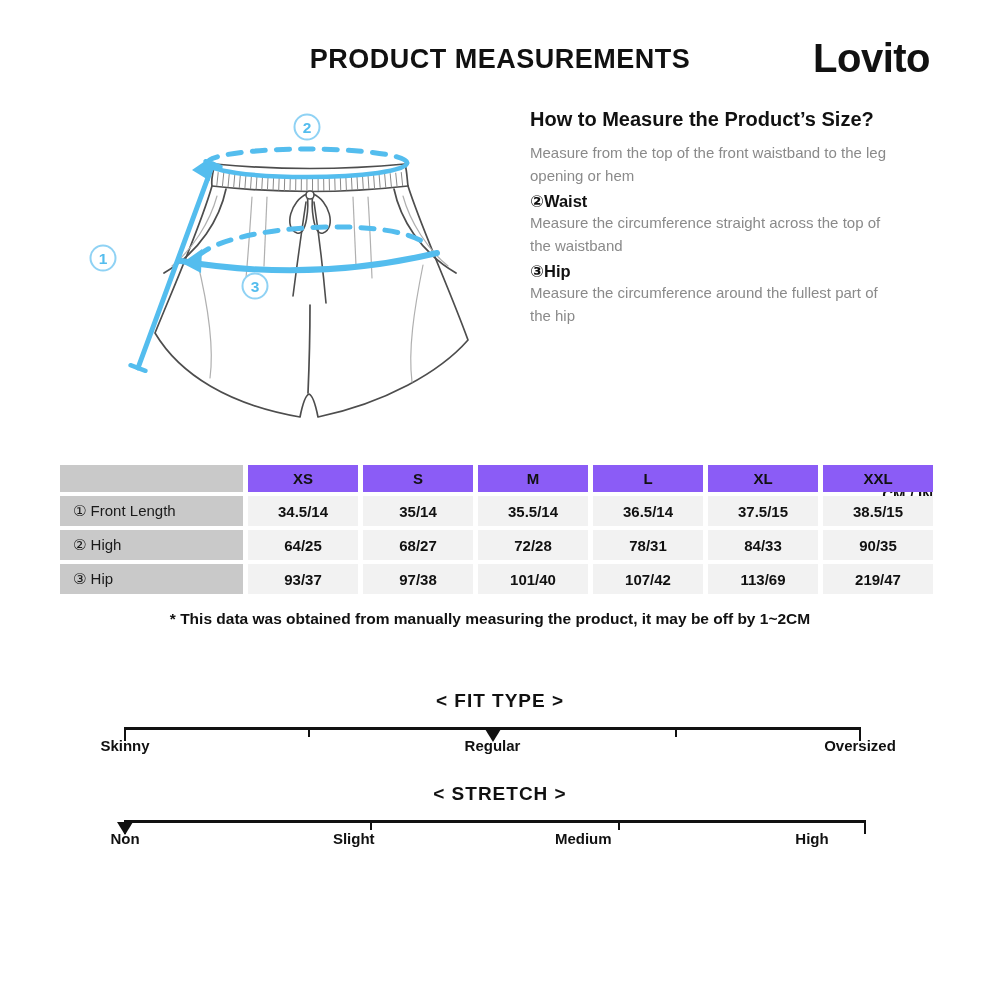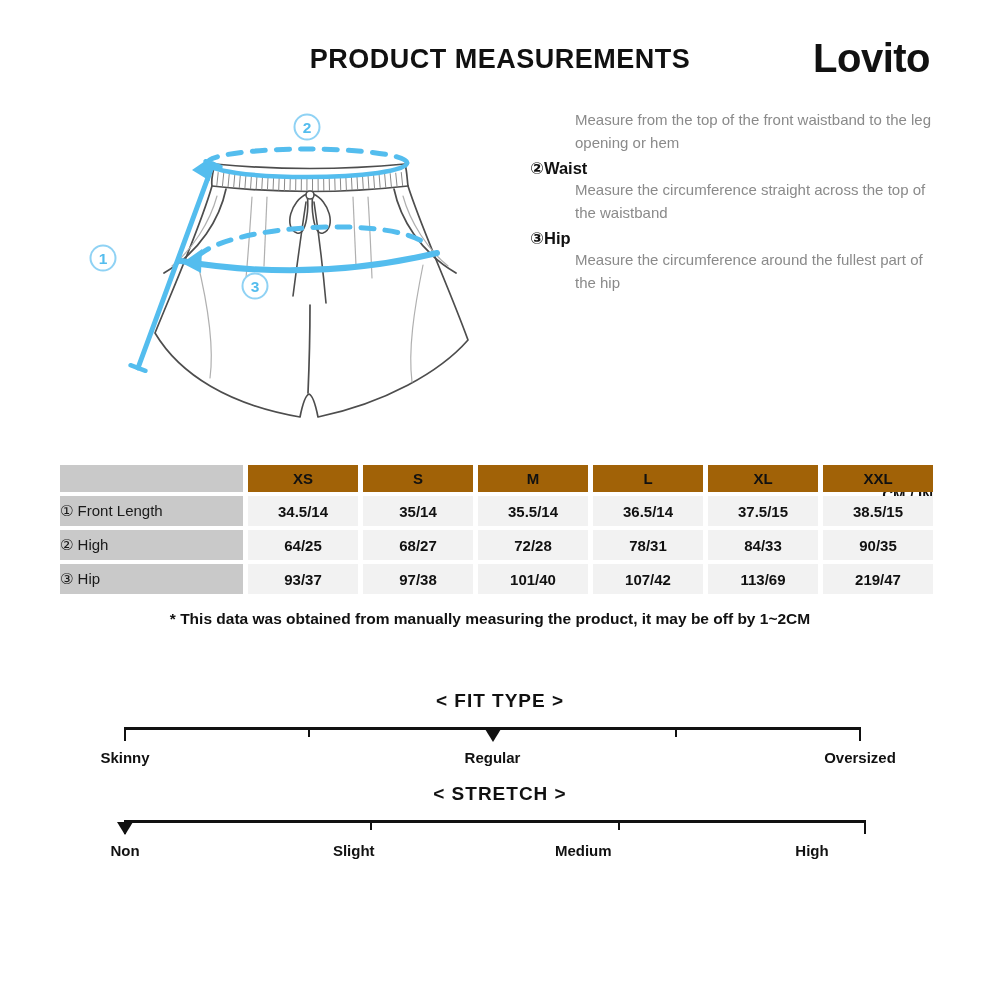--- a/index.html
+++ b/index.html
@@ -9,50 +9,50 @@
   .title{position:absolute;top:44px;left:0;width:1000px;margin:0;text-align:center;
          font-size:27px;font-weight:800;letter-spacing:.5px;}
   .brand{position:absolute;top:36px;right:70px;font-size:40px;font-weight:800;letter-spacing:-.5px;}
 
   .diagram{position:absolute;left:60px;top:100px;width:460px;height:345px;}
   .diagram svg{width:100%;height:100%;display:block;}
 
   .howto{position:absolute;left:530px;top:108px;width:380px;}
   .howto h2{margin:0 0 10px 0;font-size:20px;font-weight:800;}
   .howto .item-label{font-size:16.5px;font-weight:700;margin-top:5px;}
-  .howto .item-desc{font-size:15px;line-height:23px;color:#8a8a8a;width:366px;margin-left:45px;}
+  .howto .item-desc{font-size:15px;line-height:23px;color:#8a8a8a;width:366px;}
 
   .unit{position:absolute;left:60px;top:438px;width:873px;text-align:right;
         font-size:15px;font-weight:700;margin-top:48px;}
 
   .table{position:absolute;left:60px;top:465px;display:grid;
          grid-template-columns:183px repeat(6,110px);
          grid-template-rows:27px 30px 30px 30px;column-gap:5px;row-gap:4px;}
   .th,.rl,.td{display:flex;align-items:center;justify-content:center;font-size:15px;}
-  .th{background:#a16207;font-weight:700;}
+  .th{background:#8b5cf6;font-weight:700;}
   .corner{background:#c9c9c9;}
-  .rl{background:#c9c9c9;justify-content:flex-start;font-weight:400;color:#1a1a1a;}
+  .rl{background:#c9c9c9;justify-content:flex-start;padding-left:13px;font-weight:400;color:#1a1a1a;}
   .td{background:#f2f2f2;font-weight:700;}
 
   .footnote{position:absolute;top:610px;left:0;width:980px;text-align:center;
             font-size:15.5px;font-weight:700;}
 
   .scale{position:absolute;left:0;width:1000px;height:90px;}
   .scale-fit{top:690px;}
   .scale-stretch{top:783px;}
   .scale-title{text-align:center;font-size:19px;font-weight:800;letter-spacing:1px;}
   .scale-line{position:absolute;top:37px;height:3px;background:#111;}
   .scale-fit .scale-line{left:125px;width:735px;}
   .scale-stretch .scale-line{left:125px;width:740px;}
   .tick{position:absolute;top:0;width:2px;background:#111;transform:translateX(-50%);}
   .tick.end{height:14px;}
   .tick.mid{height:10px;}
   .marker{position:absolute;top:2px;width:0;height:0;transform:translateX(-50%);
           border-left:8px solid transparent;border-right:8px solid transparent;border-top:13px solid #111;}
-  .scale-labels{position:absolute;top:59px;left:0;width:100%;height:20px;text-align:right;}
+  .scale-labels{position:absolute;top:47px;left:0;width:100%;height:20px;text-align:right;}
   .scale-fit .scale-labels{left:125px;width:735px;}
   .scale-stretch .scale-labels{left:125px;width:687px;}
   .scale-label{position:absolute;transform:translateX(-50%);white-space:nowrap;
                font-size:15px;font-weight:700;}
 </style>
 </head>
 <body>
 
 <div class="page">
 
@@ -123,20 +123,21 @@
         <text x="43" y="163.5" fill="#54bdee">1</text>
         <circle cx="247" cy="27" r="12.5" fill="#fff" stroke="#8fd2f4" stroke-width="2"></circle>
         <text x="247" y="32.5" fill="#54bdee">2</text>
         <circle cx="195" cy="186" r="12.5" fill="#fff" stroke="#8fd2f4" stroke-width="2"></circle>
         <text x="195" y="191.5" fill="#54bdee">3</text>
       </g>
     </svg>
   </div>
 
   <div class="howto">
+    <h2>How to Measure the Product’s Size?</h2>
     <div class="item-desc">Measure from the top of the front waistband to the leg opening or hem</div>
     <div class="item-label">②Waist</div>
     <div class="item-desc">Measure the circumference straight across the top of the waistband</div>
     <div class="item-label">③Hip</div>
     <div class="item-desc">Measure the circumference around the fullest part of the hip</div>
   </div>
 
   <div class="unit">CM / IN</div>
 
   <div class="table">

